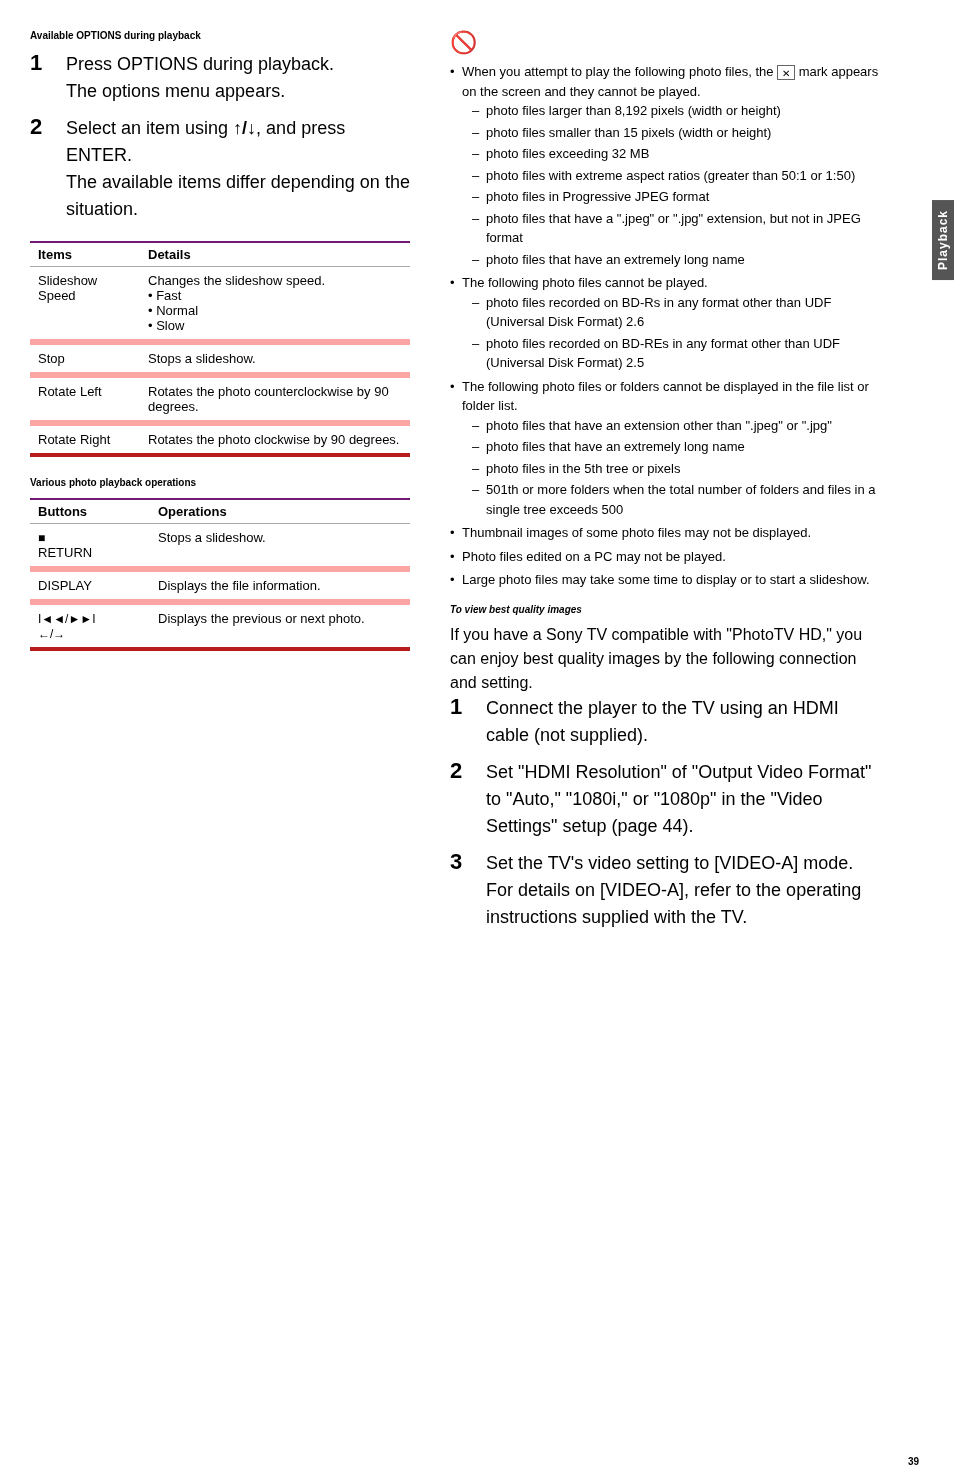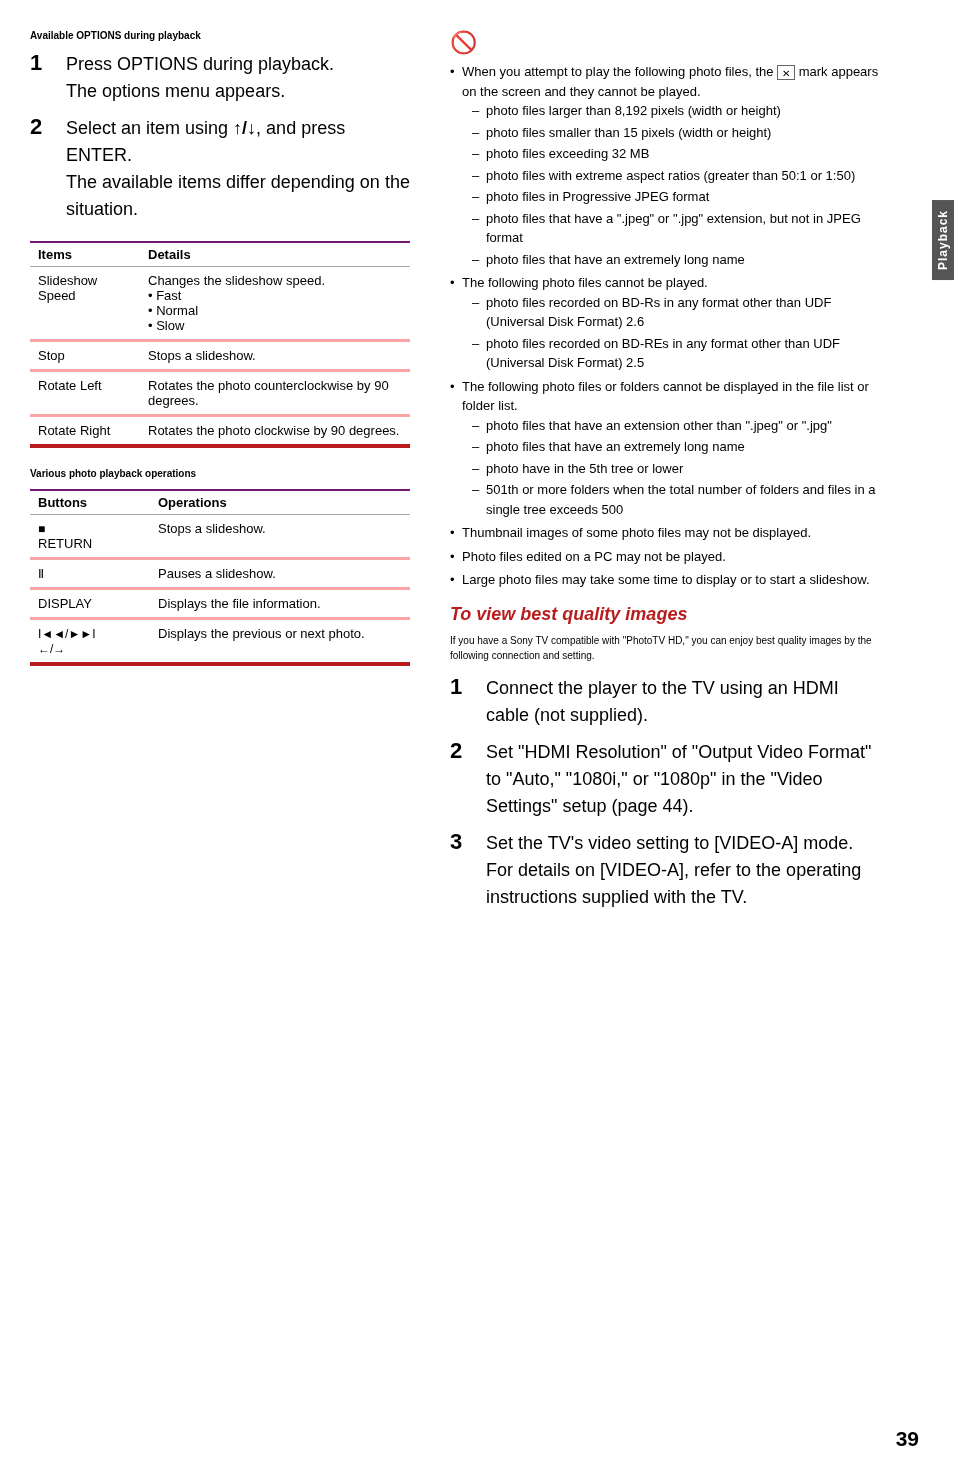--- a/index.html
+++ b/index.html
@@ -80,21 +80,21 @@
     table thead tr th {
       font-weight: bold;
       text-align: left;
       border-top: 2px solid #701a75;
       border-bottom: 1px solid #aaa;
       padding: 4px 8px;
     }
     table tbody tr td {
       padding: 6px 8px;
       vertical-align: top;
-      border-bottom: 3px solid #fca5a5;
+      border-bottom: 6px solid #fca5a5;
     }
     table tbody tr:last-child td {
       border-bottom: 4px solid #b91c1c;
     }
     .item-col { width: 110px; }
     .detail-col { }
     .buttons-col { width: 120px; font-weight: bold; }
     .ops-col { }
     
     .note-icon {
@@ -127,31 +127,31 @@
       position: relative;
       padding-left: 14px;
       margin-bottom: 2px;
     }
     .sub-list li::before {
       content: '–';
       position: absolute;
       left: 0;
     }
     .to-view-title {
-      font-size: 18px;
-      font-weight: bold;
-      color: #b91c1c;
+      font-size: 10px;
+      font-weight: bold;
+      color: #000000;
       margin: 14px 0 8px 0;
       font-style: italic;
     }
     .page-number {
       position: absolute;
-      bottom: 32px;
+      bottom: 16px;
       right: 35px;
-      font-size: 21px;
+      font-size: 10px;
       font-weight: bold;
     }
     .stop-icon { font-size: 12px; }
     .pause-icon { font-size: 13px; letter-spacing: -1px; }
     .nav-icon { font-size: 12px; }
   </style>
 </head>
 <body>
 
 <div class="page-container">
@@ -206,24 +206,20 @@
       <thead>
         <tr>
           <th class="buttons-col">Buttons</th>
           <th class="ops-col">Operations</th>
         </tr>
       </thead>
       <tbody>
         <tr>
           <td><span class="stop-icon">■</span><br>RETURN</td>
           <td>Stops a slideshow.</td>
-        </tr>
-        <tr>
-          <td><span class="pause-icon">II</span></td>
-          <td>Pauses a slideshow.</td>
         </tr>
         <tr>
           <td>DISPLAY</td>
           <td>Displays the file information.</td>
         </tr>
         <tr>
           <td><span class="nav-icon">I◄◄/►►I<br>←/→</span></td>
           <td>Displays the previous or next photo.</td>
         </tr>
       </tbody>
@@ -255,31 +251,31 @@
         <ul class="sub-list">
           <li>photo files recorded on BD-Rs in any format other than UDF (Universal Disk Format) 2.6</li>
           <li>photo files recorded on BD-REs in any format other than UDF (Universal Disk Format) 2.5</li>
         </ul>
       </li>
       <li>
         The following photo files or folders cannot be displayed in the file list or folder list.
         <ul class="sub-list">
           <li>photo files that have an extension other than ".jpeg" or ".jpg"</li>
           <li>photo files that have an extremely long name</li>
-          <li>photo have in the 5th tree or lower</li>
+          <li>photo files in the 5th tree or pixels</li>
           <li>501th or more folders when the total number of folders and files in a single tree exceeds 500</li>
         </ul>
       </li>
       <li>Thumbnail images of some photo files may not be displayed.</li>
       <li>Photo files edited on a PC may not be played.</li>
       <li>Large photo files may take some time to display or to start a slideshow.</li>
     </ul>
 
     <div class="to-view-title">To view best quality images</div>
-    <p style="font-size:10px; line-height:1.5; margin-bottom:12px;">If you have a Sony TV compatible with "PhotoTV HD," you can enjoy best quality images by the following connection and setting.</p>
+    <p style="font-size:16px; line-height:1.5; ">If you have a Sony TV compatible with "PhotoTV HD," you can enjoy best quality images by the following connection and setting.</p>
 
     <ul class="step-list">
       <li class="step-item">
         <span class="step-num">1</span>
         <span class="step-text">Connect the player to the TV using an HDMI cable (not supplied).</span>
       </li>
       <li class="step-item">
         <span class="step-num">2</span>
         <span class="step-text">Set "HDMI Resolution" of "Output Video Format" to "Auto," "1080i," or "1080p" in the "Video Settings" setup (page 44).</span>
       </li>

